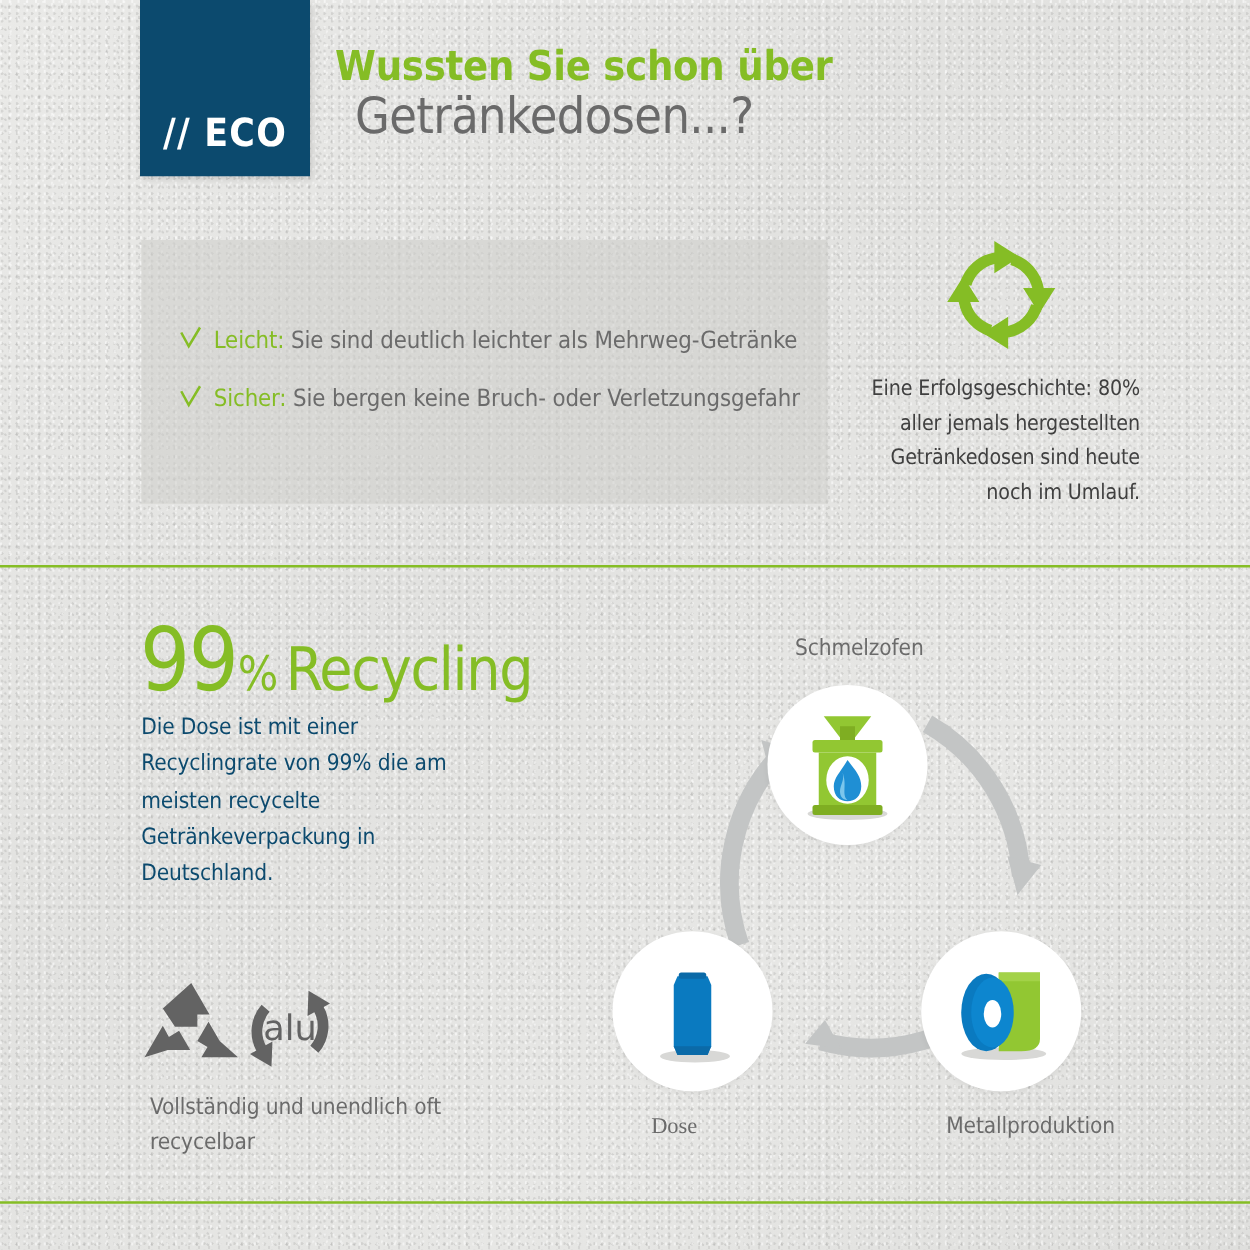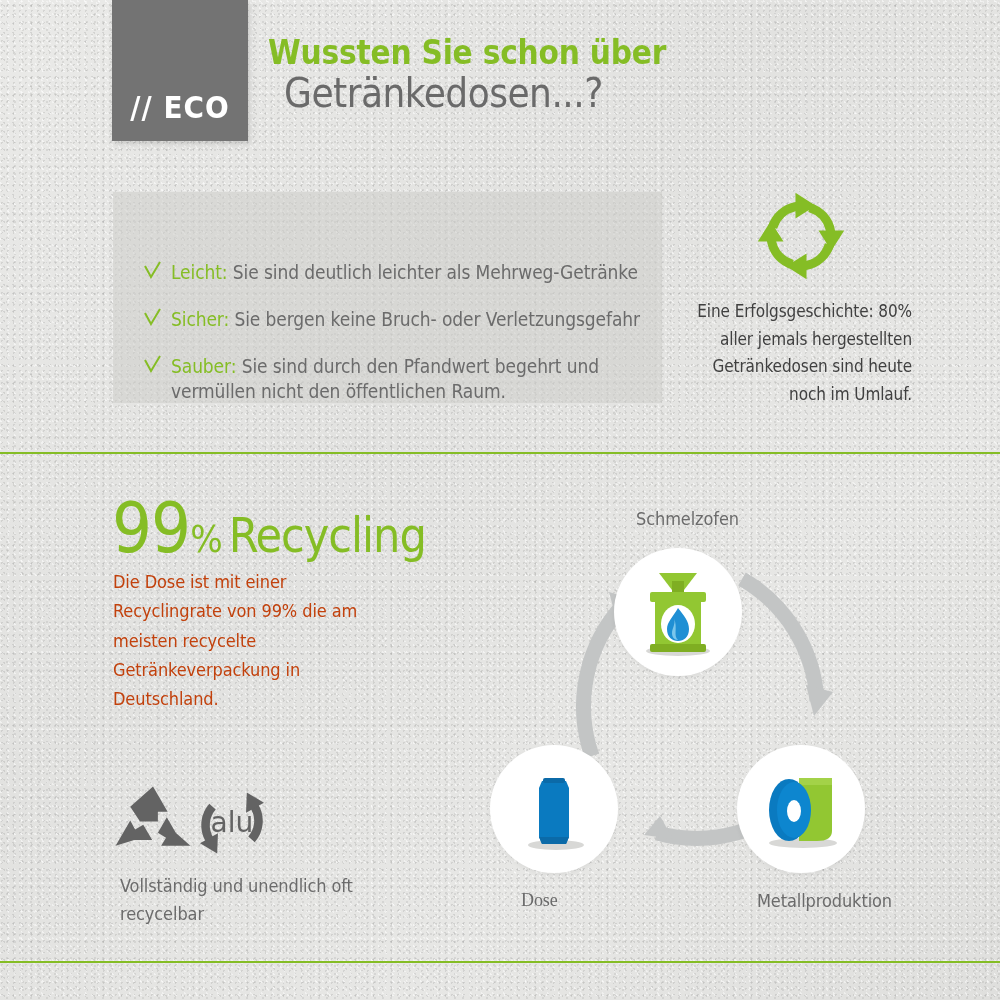--- a/index.html
+++ b/index.html
@@ -87,21 +87,21 @@
     position:absolute;left:112px;top:487px;
     font-family:"DejaVu Sans Condensed","Liberation Sans", sans-serif;
     letter-spacing:-1px;white-space:nowrap;
   }
   #pct-value{font-size:70px;font-weight:normal;}
   #pct-unit{font-size:38px;}
   #pct-word{font-size:48px;margin-left:7px;}
   #pct-body{
     position:absolute;left:113px;top:567px;width:260px;
     font-family:"DejaVu Sans Condensed","Liberation Sans", sans-serif;
-    font-size:18px;color:#c2410c;line-height:1.63;letter-spacing:-.1px;
+    font-size:18px;color:#0c4a6e;line-height:1.63;letter-spacing:-.1px;
   }
 
   
   #mobius-icon{position:absolute;left:112px;top:784px;width:82px;height:78px;}
   #alu-icon{position:absolute;left:193px;top:784px;width:78px;height:78px;}
   #marks-caption{
     position:absolute;left:120px;top:872px;width:300px;
     font-family:"DejaVu Sans Condensed","Liberation Sans", sans-serif;
     font-size:18px;color:#6b6b6b;line-height:1.58;letter-spacing:-.1px;
   }
@@ -123,21 +123,21 @@
   #label-schmelzofen{left:146px;top:8px;}
   #label-dose{left:31px;top:390px;font-family:Liberation Serif, serif;}
   #label-metall{left:267px;top:390px;}
   .node-svg{position:absolute;left:0;top:0;width:128px;height:128px;}
 </style>
 </head>
 <body style="background: rgb(229, 229, 227);">
 
 <div id="texture"></div>
 
-<div id="eco-badge" style="background: #737373;">
+<div id="eco-badge" style="background: #0c4a6e;">
   <div id="eco-badge-label">// ECO</div>
 </div>
 <div id="kicker" style="color: rgb(133, 189, 37);">Wussten Sie schon über</div>
 <div id="headline" style="color: rgb(106, 106, 106);">Getränkedosen...?</div>
 
 <div id="fact-box">
 
   <div class="fact-row">
     <span class="check-icon">
       <svg width="19" height="20" viewBox="0 0 19 20">
@@ -151,29 +151,20 @@
   <div class="fact-row">
     <span class="check-icon">
       <svg width="19" height="20" viewBox="0 0 19 20">
           <path d="M2 5 L8 16 L17 1" fill="none" stroke="#85bd25" stroke-width="2"></path>
         </svg>
     </span>
     <span><span class="fact-term" style="color: rgb(133, 189, 37);">Sicher:</span>
     <span class="fact-desc">Sie bergen keine Bruch- oder Verletzungsgefahr</span></span>
   </div>
 
-  <div class="fact-row">
-    <span class="check-icon">
-      <svg width="19" height="20" viewBox="0 0 19 20">
-          <path d="M2 5 L8 16 L17 1" fill="none" stroke="#85bd25" stroke-width="2"></path>
-        </svg>
-    </span>
-    <span><span class="fact-term" style="color: rgb(133, 189, 37);">Sauber:</span>
-    <span class="fact-desc">Sie sind durch den Pfandwert begehrt und vermüllen nicht den öffentlichen Raum.</span></span>
-  </div>
 </div>
 
 <div id="success-icon">
   <svg viewBox="0 0 100 100" width="92" height="92">
     <g fill="#85bd25">
 
       <path d="M14 40 A38 38 0 0 1 44 13 L44 3 L66 17 L44 31 L44 23 A28 28 0 0 0 24 42 Z"></path>
 
       <path d="M60 14 A38 38 0 0 1 87 44 L97 44 L83 66 L69 44 L77 44 A28 28 0 0 0 58 24 Z"></path>
 

